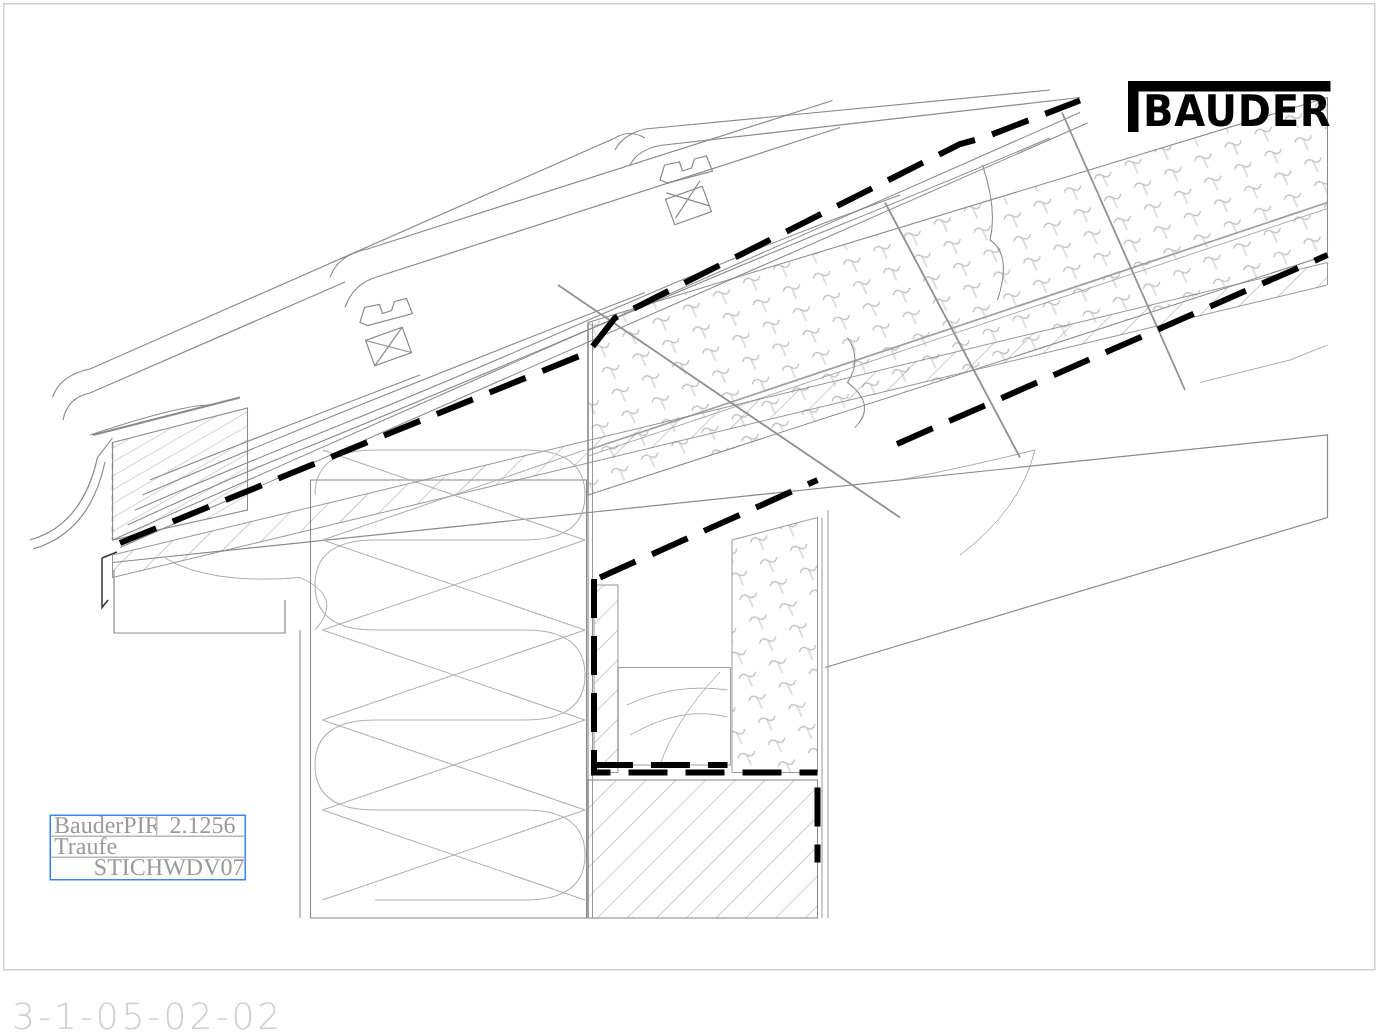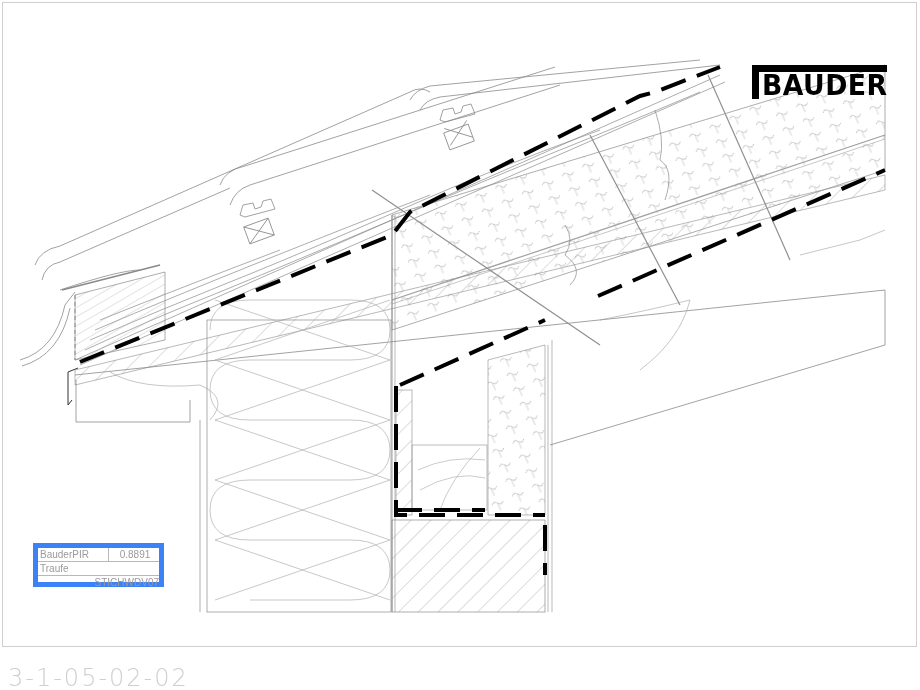--- a/index.html
+++ b/index.html
@@ -1,23 +1,23 @@
 <!DOCTYPE html>
 <html><head>
 <meta charset="utf-8">
 <style>
   html, body { margin:0; padding:0; background:#ffffff; }
   body { width:920px; height:690px; position:relative; overflow:hidden; font-family:"Liberation Sans", sans-serif; }
   .frame { position:absolute; left:2px; top:2px; width:915px; height:645px; border:1px solid #cfcfcf; box-sizing:border-box; }
   svg.drawing { position:absolute; left:0; top:0; }
-  .logo { position:absolute; left:752px; top:65px; width:135px; height:36px; }
+  .logo { position:absolute; left:752px; top:54px; width:135px; height:36px; }
   .logo-bar { position:absolute; left:0; top:0; width:135px; height:7px; background:#000; }
   .logo-stem { position:absolute; left:0; top:0; width:7px; height:34px; background:#000; }
   .logo-text { position:absolute; left:10px; top:3px; font-family:"DejaVu Sans", sans-serif; font-weight:bold; font-size:29px; letter-spacing:0.5px; color:#000; line-height:34px; transform:scaleX(0.92); transform-origin:left top; }
-  .titleblock { position:absolute; left:33px; top:543px; width:131px; height:44px; border:5px solid #3b82f6; box-sizing:border-box; font-family:Liberation Sans, sans-serif; font-size:10px; color:#9a9a9a; }
+  .titleblock { position:absolute; left:33px; top:543px; width:131px; height:44px; border:1px solid #3b82f6; box-sizing:border-box; font-family:Liberation Serif, serif; font-size:16px; color:#9a9a9a; }
   .tb-row { height:14px; border-bottom:1px solid #b8b8b8; display:flex; box-sizing:border-box; }
   .tb-row:last-child { border-bottom:none; }
   .tb-cell { padding-left:2px; line-height:13px; white-space:nowrap; overflow:hidden; }
   .tb-cell.left { width:68px; border-right:1px solid #b8b8b8; }
   .tb-cell.right { flex:1; text-align:center; }
   .tb-cell.full { flex:1; }
   .tb-cell.center { flex:1; text-align:right; }
   .drawing-number { position:absolute; left:8px; top:664px; font-family:"DejaVu Sans", sans-serif; font-size:24px; color:#cfcfcf; letter-spacing:2px; font-weight:200; }
 </style>
 </head>
@@ -136,21 +136,21 @@
 
 <div class="logo">
   <div class="logo-bar"></div>
   <div class="logo-stem"></div>
   <div class="logo-text">BAUDER</div>
 </div>
 
 <div class="titleblock">
   <div class="tb-row">
     <div class="tb-cell left">BauderPIR</div>
-    <div class="tb-cell right">0.8891</div>
+    <div class="tb-cell right">2.1256</div>
   </div>
   <div class="tb-row">
     <div class="tb-cell full">Traufe</div>
   </div>
   <div class="tb-row">
     <div class="tb-cell center">STICHWDV07</div>
   </div>
 </div>
 
 <div class="drawing-number">3-1-05-02-02</div>

